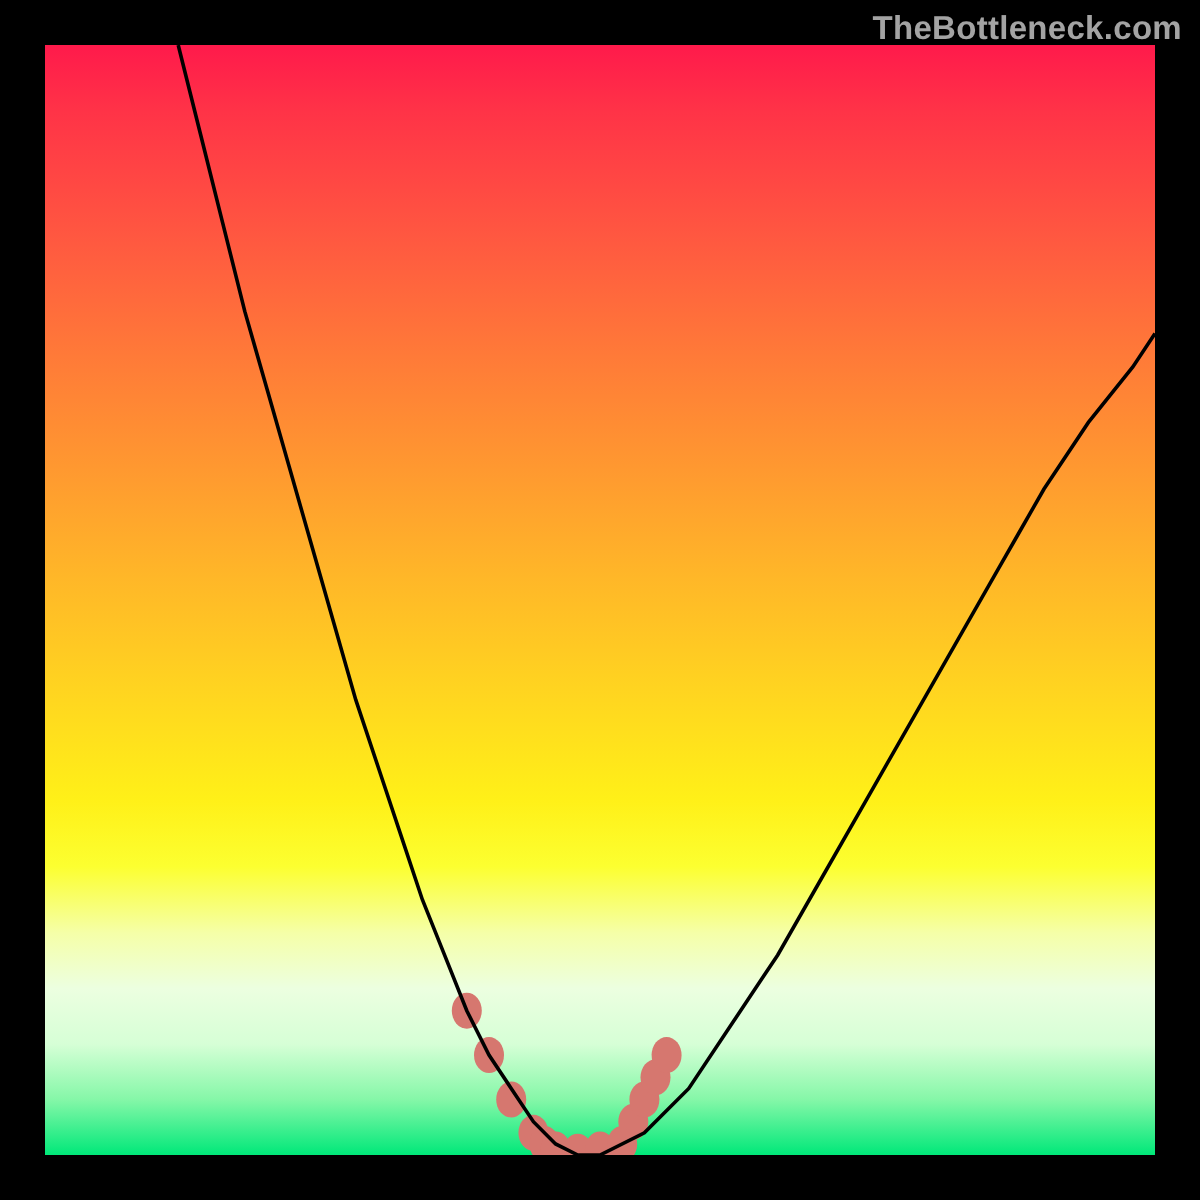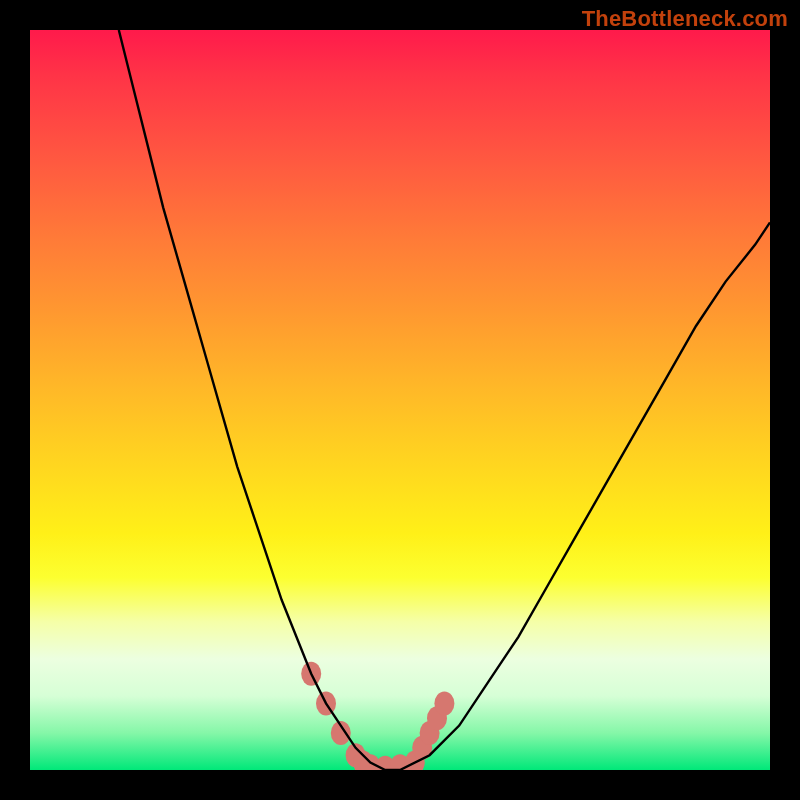--- a/index.html
+++ b/index.html
@@ -42,21 +42,21 @@
       #85f7a8 95%,
       #00e879 100%
     );
   }
   .watermark {
     position: absolute;
     top: 6px;
     right: 12px;
     font-size: 22px;
     font-weight: 600;
-    color: #c2410c;
+    color: #a3a3a3;
     letter-spacing: 0.2px;
     text-align: right;
   }
   svg.curve {
     position: absolute;
     left: 0;
     top: 0;
     width: 740px;
     height: 740px;
   }

